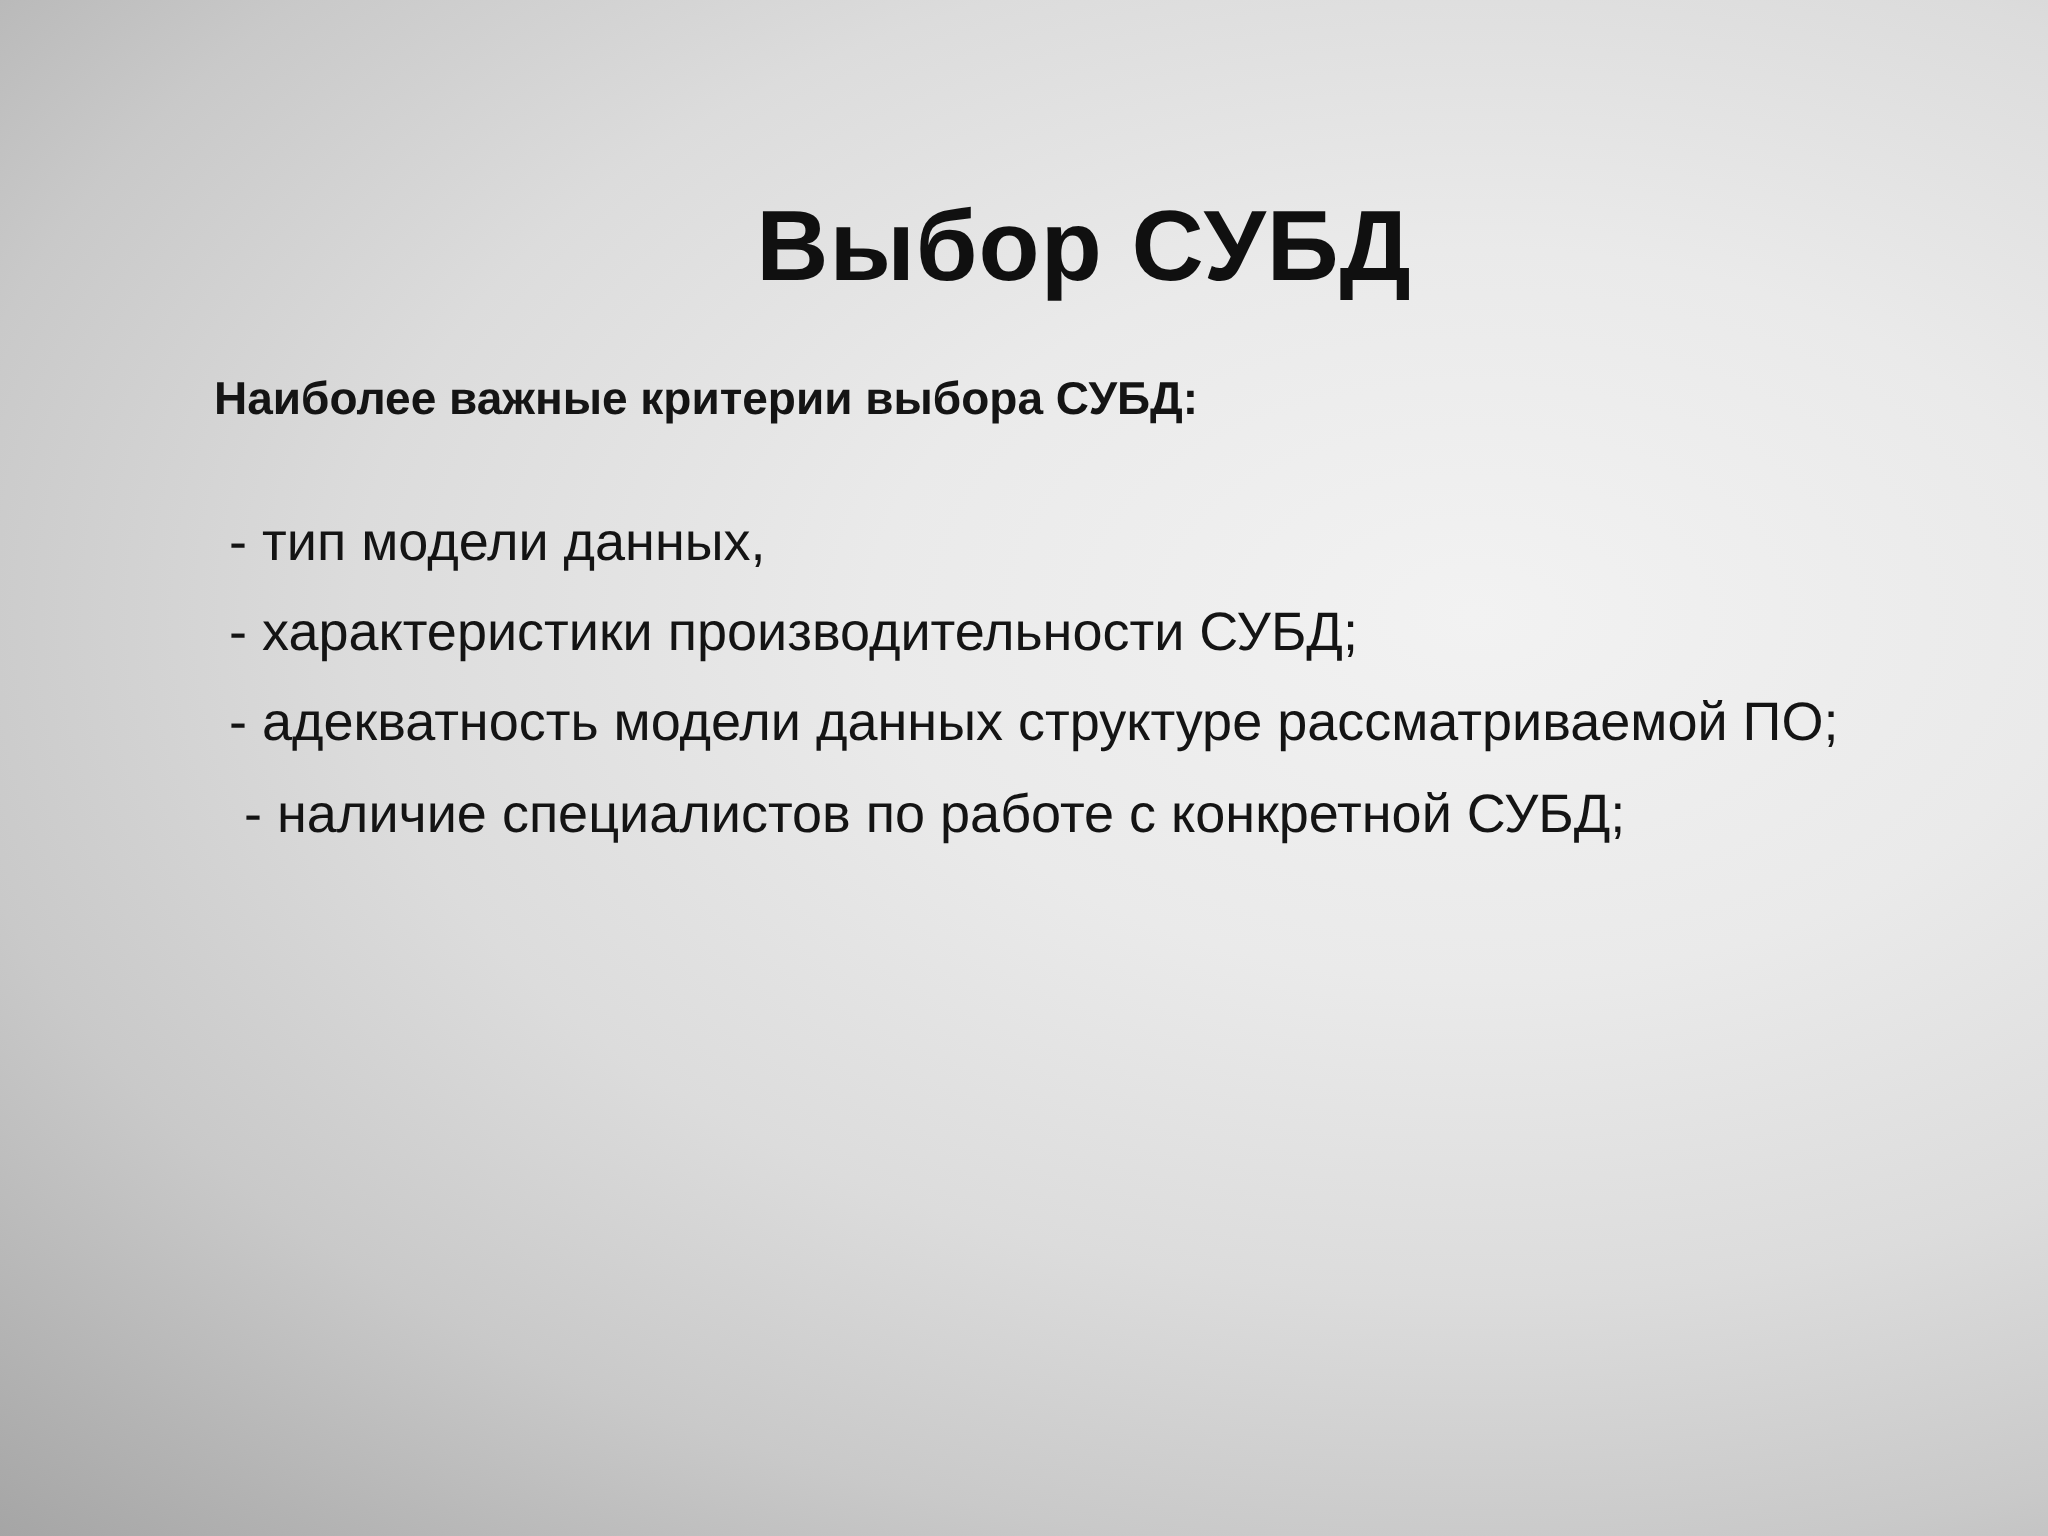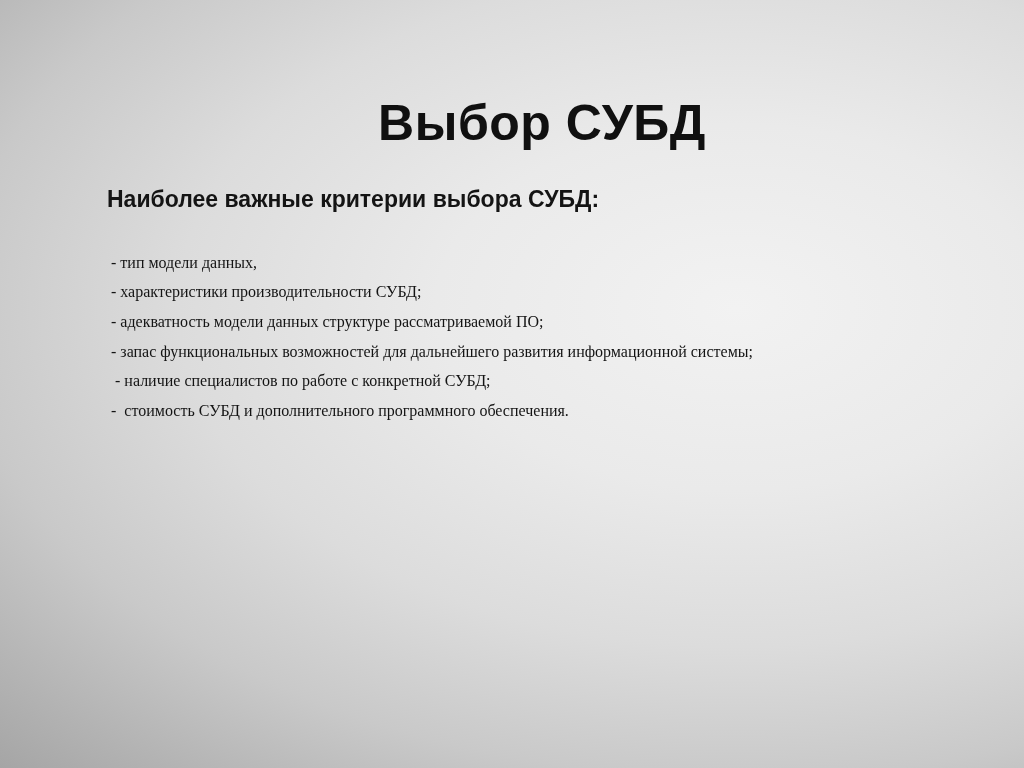--- a/index.html
+++ b/index.html
@@ -54,42 +54,39 @@
     line-height: 1.2;
   }
 
   .bullet-list {
     list-style: none;
     margin: 0;
     padding: 0;
   }
 
   .bullet-list li {
-    font-size: 16px;
+    font-size: 27px;
     color: #141414;
     line-height: 1.42;
     margin: 0 0 7px 0;
     white-space: pre-wrap;
-    font-family: Liberation Serif, serif;
   }
 </style>
 </head>
 <body>
 
 <div class="slide">
 
   <h1 class="slide-title">Выбор СУБД</h1>
 
   <div class="body-block">
 
     <p class="lead">Наиболее важные критерии выбора СУБД:</p>
 
     <ul class="bullet-list">
       <li> - тип модели данных,</li>
       <li> - характеристики производительности СУБД;</li>
       <li> - адекватность модели данных структуре рассматриваемой ПО;</li>
-      <li> - запас функциональных возможностей для дальнейшего развития информационной системы;</li>
       <li>  - наличие специалистов по работе с конкретной СУБД;</li>
-      <li> -  стоимость СУБД и дополнительного программного обеспечения.</li>
     </ul>
 
   </div>
 </div>
 
 </body></html>

